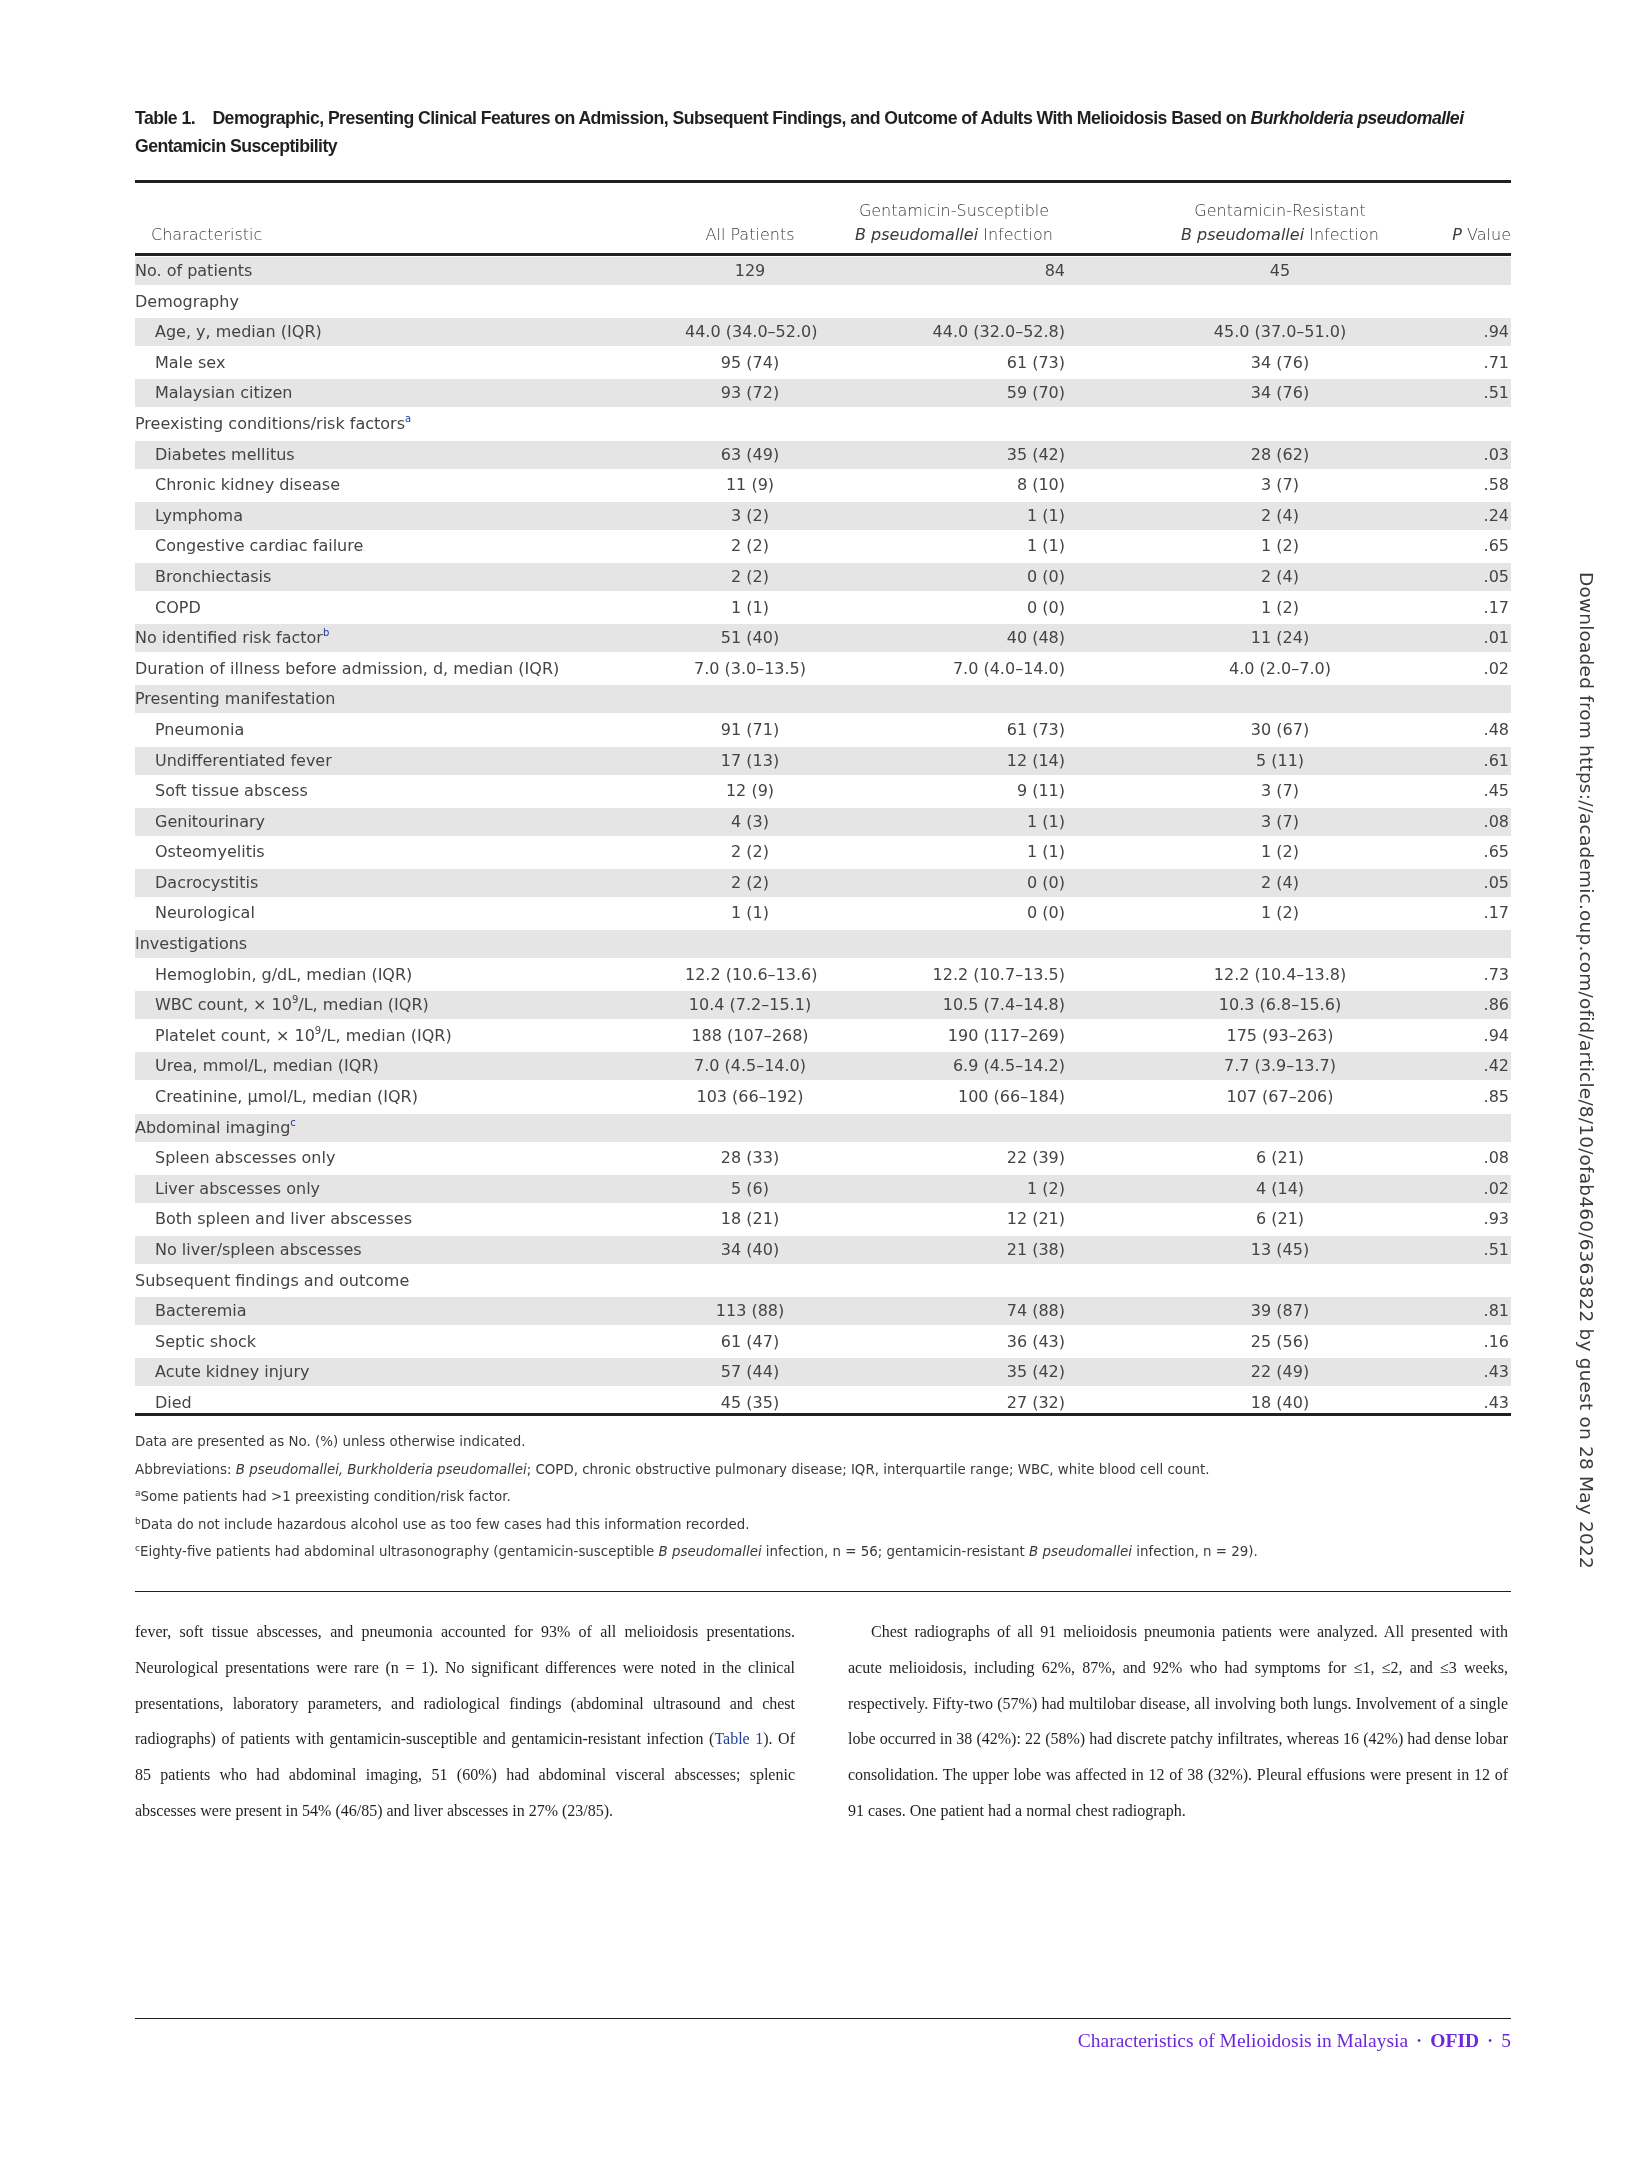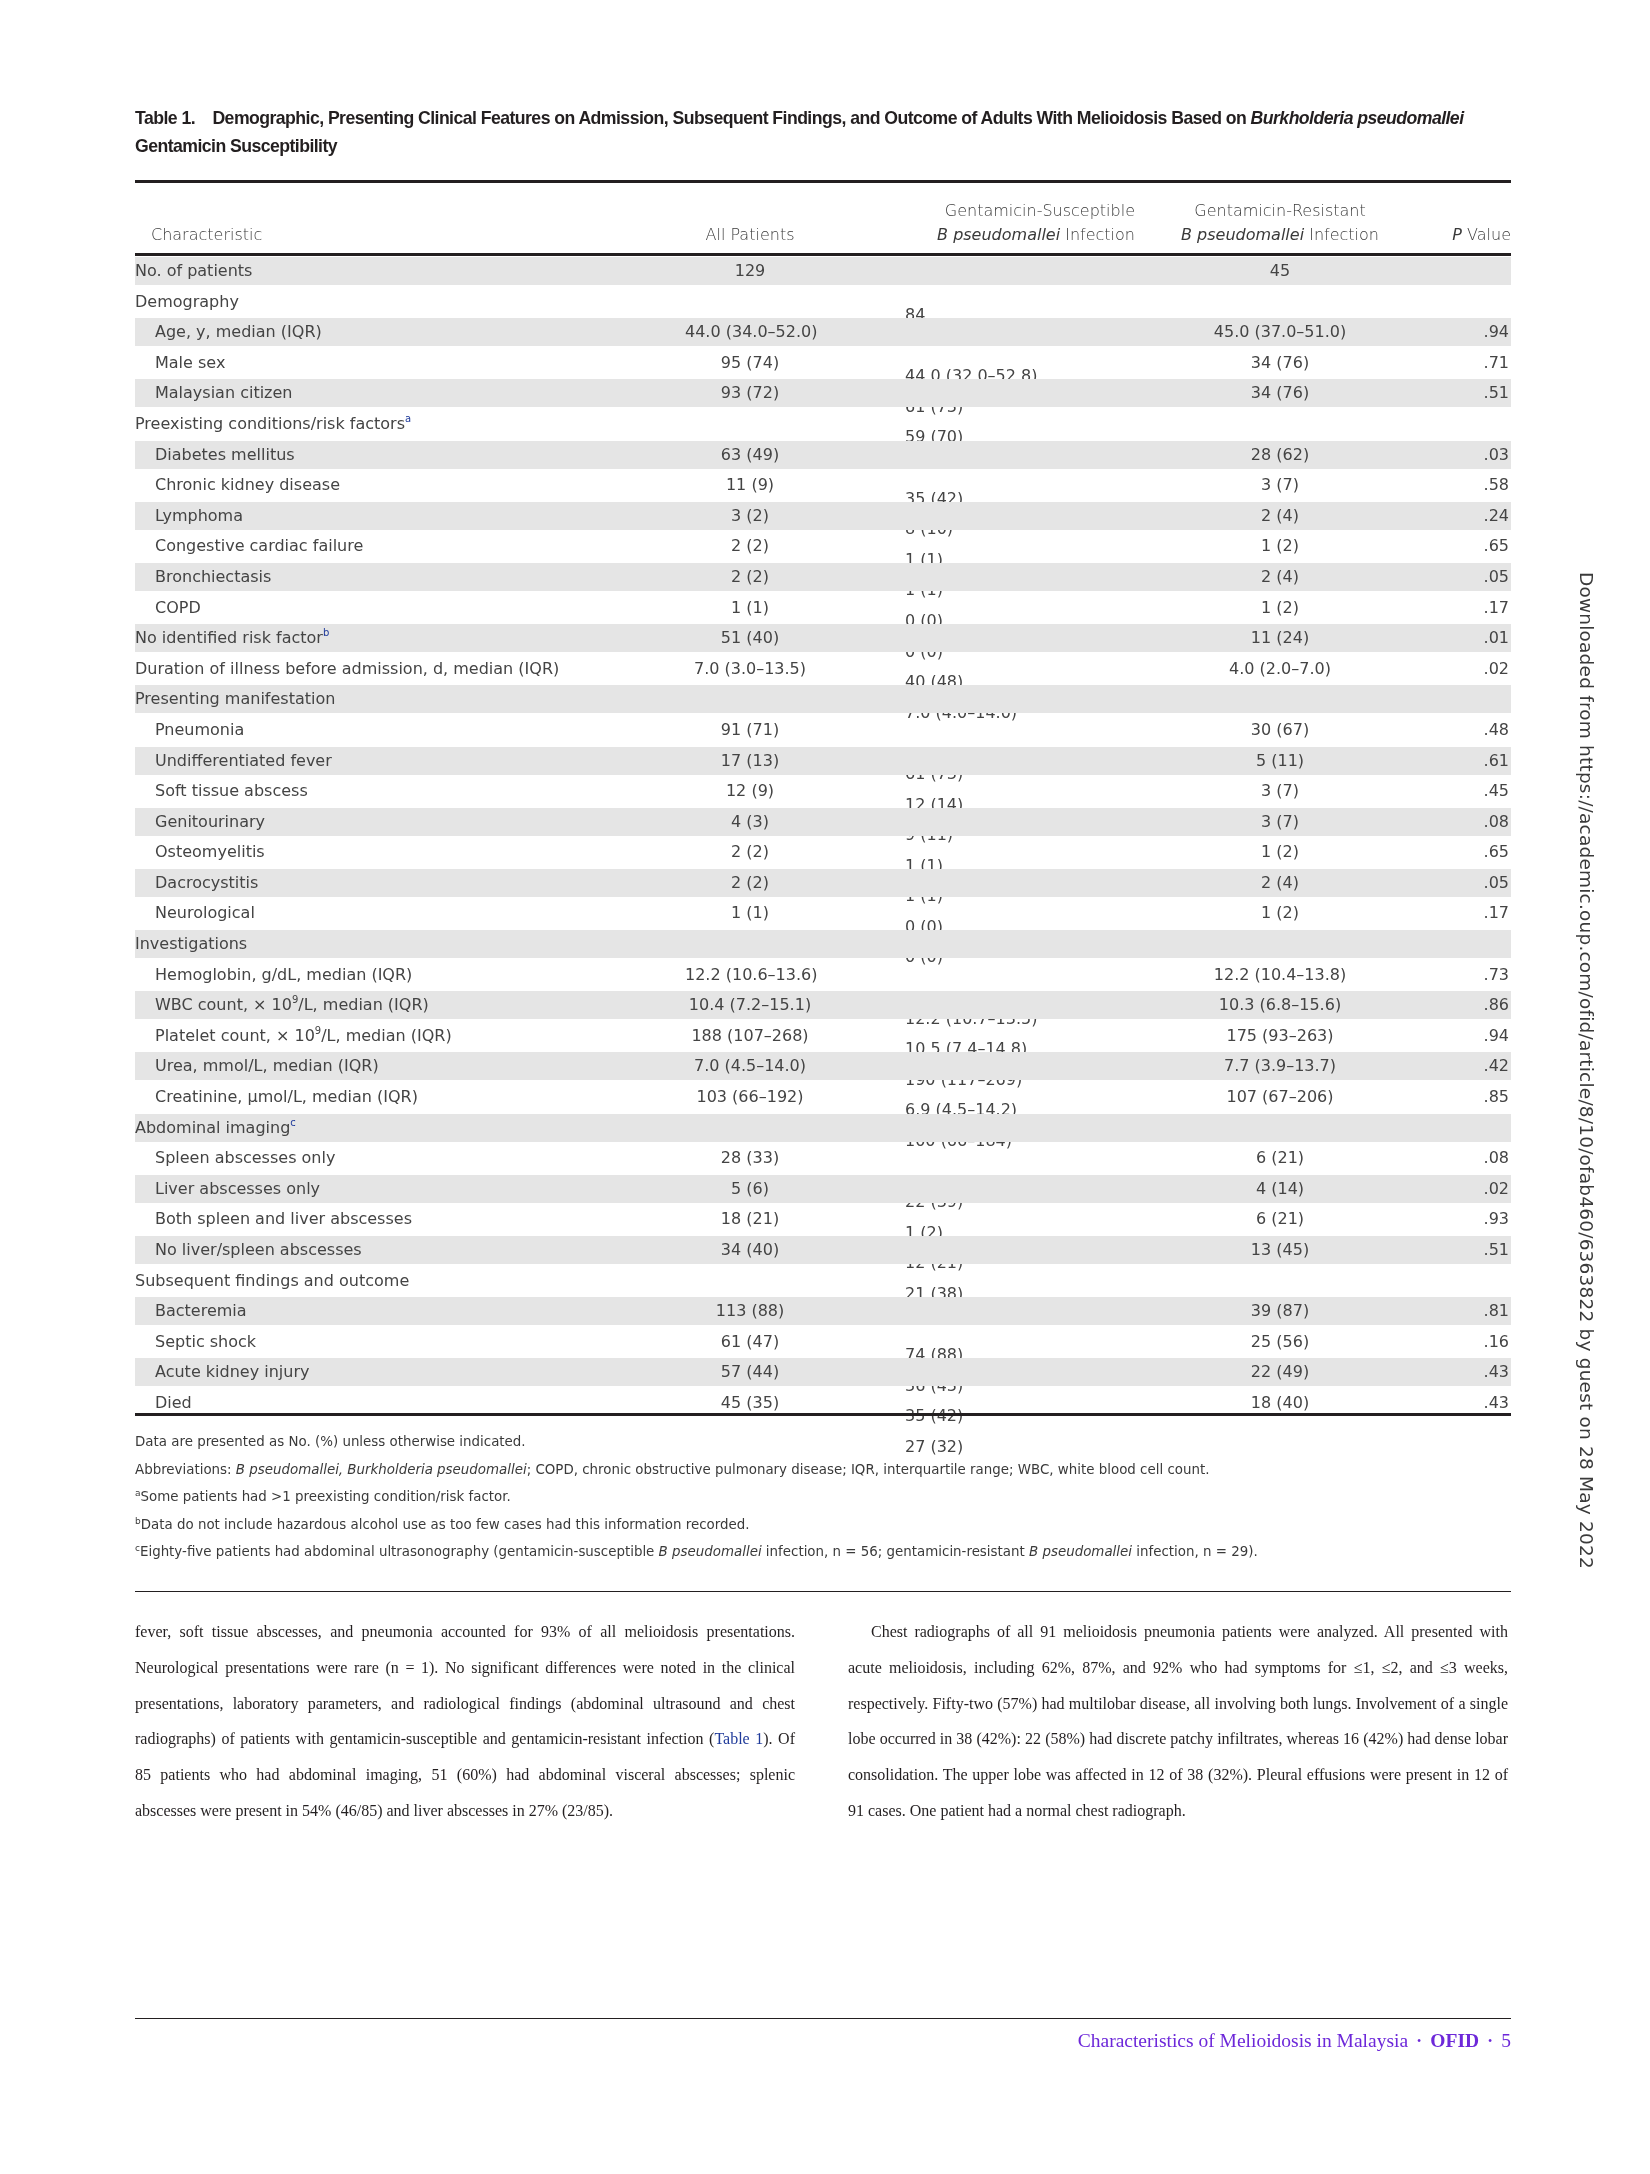--- a/index.html
+++ b/index.html
@@ -17,33 +17,33 @@
 
   .rule-thick { position: absolute; left: 135px; width: 1376px; height: 3px; background: #231f20; }
   .rule-thin { position: absolute; left: 135px; width: 1376px; height: 1px; background: #231f20; }
 
   .thead { position: absolute; left: 135px; top: 196px; width: 1376px; height: 58px;
     font-family: "DejaVu Sans", sans-serif; font-size: 16px; color: #3a3a3a; font-weight: 300; }
   .thead .hc { position: absolute; bottom: 7px; line-height: 24px; }
   .thead .hc i { font-style: italic; }
   .h-char { left: 16px; }
   .h-all { left: 550px; width: 130px; text-align: center; }
-  .h-sus { left: 700px; width: 300px; text-align: right; }
+  .h-sus { left: 669px; width: 300px; text-align: center; }
   .h-res { left: 1000px; width: 290px; text-align: center; }
   .h-p { right: 0; text-align: right; }
 
   .tbody { position: absolute; left: 135px; top: 257px; width: 1376px;
     font-family: "DejaVu Sans", sans-serif; font-size: 16px; color: #444444; }
   .row { position: relative; height: 28px; margin-bottom: 2.6px; line-height: 28px; }
   .row.shade { background: #e5e5e5; }
   .row .c { position: absolute; top: 0; white-space: nowrap; }
   .c-label { left: 0; }
   .row.indent .c-label { left: 20px; }
   .c-all { left: 550px; width: 130px; text-align: center; }
-  .c-sus { left: 770px; width: 160px; text-align: left; margin-top: 44px; }
+  .c-sus { left: 770px; width: 160px; text-align: right; }
   .c-res { left: 1065px; width: 160px; text-align: center; }
   .c-p { right: 2px; text-align: left; }
   sup.fn { color: #1f3a9a; font-size: 10px; vertical-align: 7px; line-height: 0; }
   sup.pw { font-size: 10px; vertical-align: 7px; line-height: 0; }
 
   .footnotes { position: absolute; left: 135px; top: 1428px; width: 1376px;
     font-family: "DejaVu Sans", sans-serif; font-size: 13.4px; color: #3a3a3a; }
   .footnotes p { margin: 0; height: 27.5px; line-height: 27.5px; white-space: nowrap; }
   .footnotes i { font-style: italic; }
   .footnotes sup { font-size: 9px; vertical-align: 5px; line-height: 0; }

